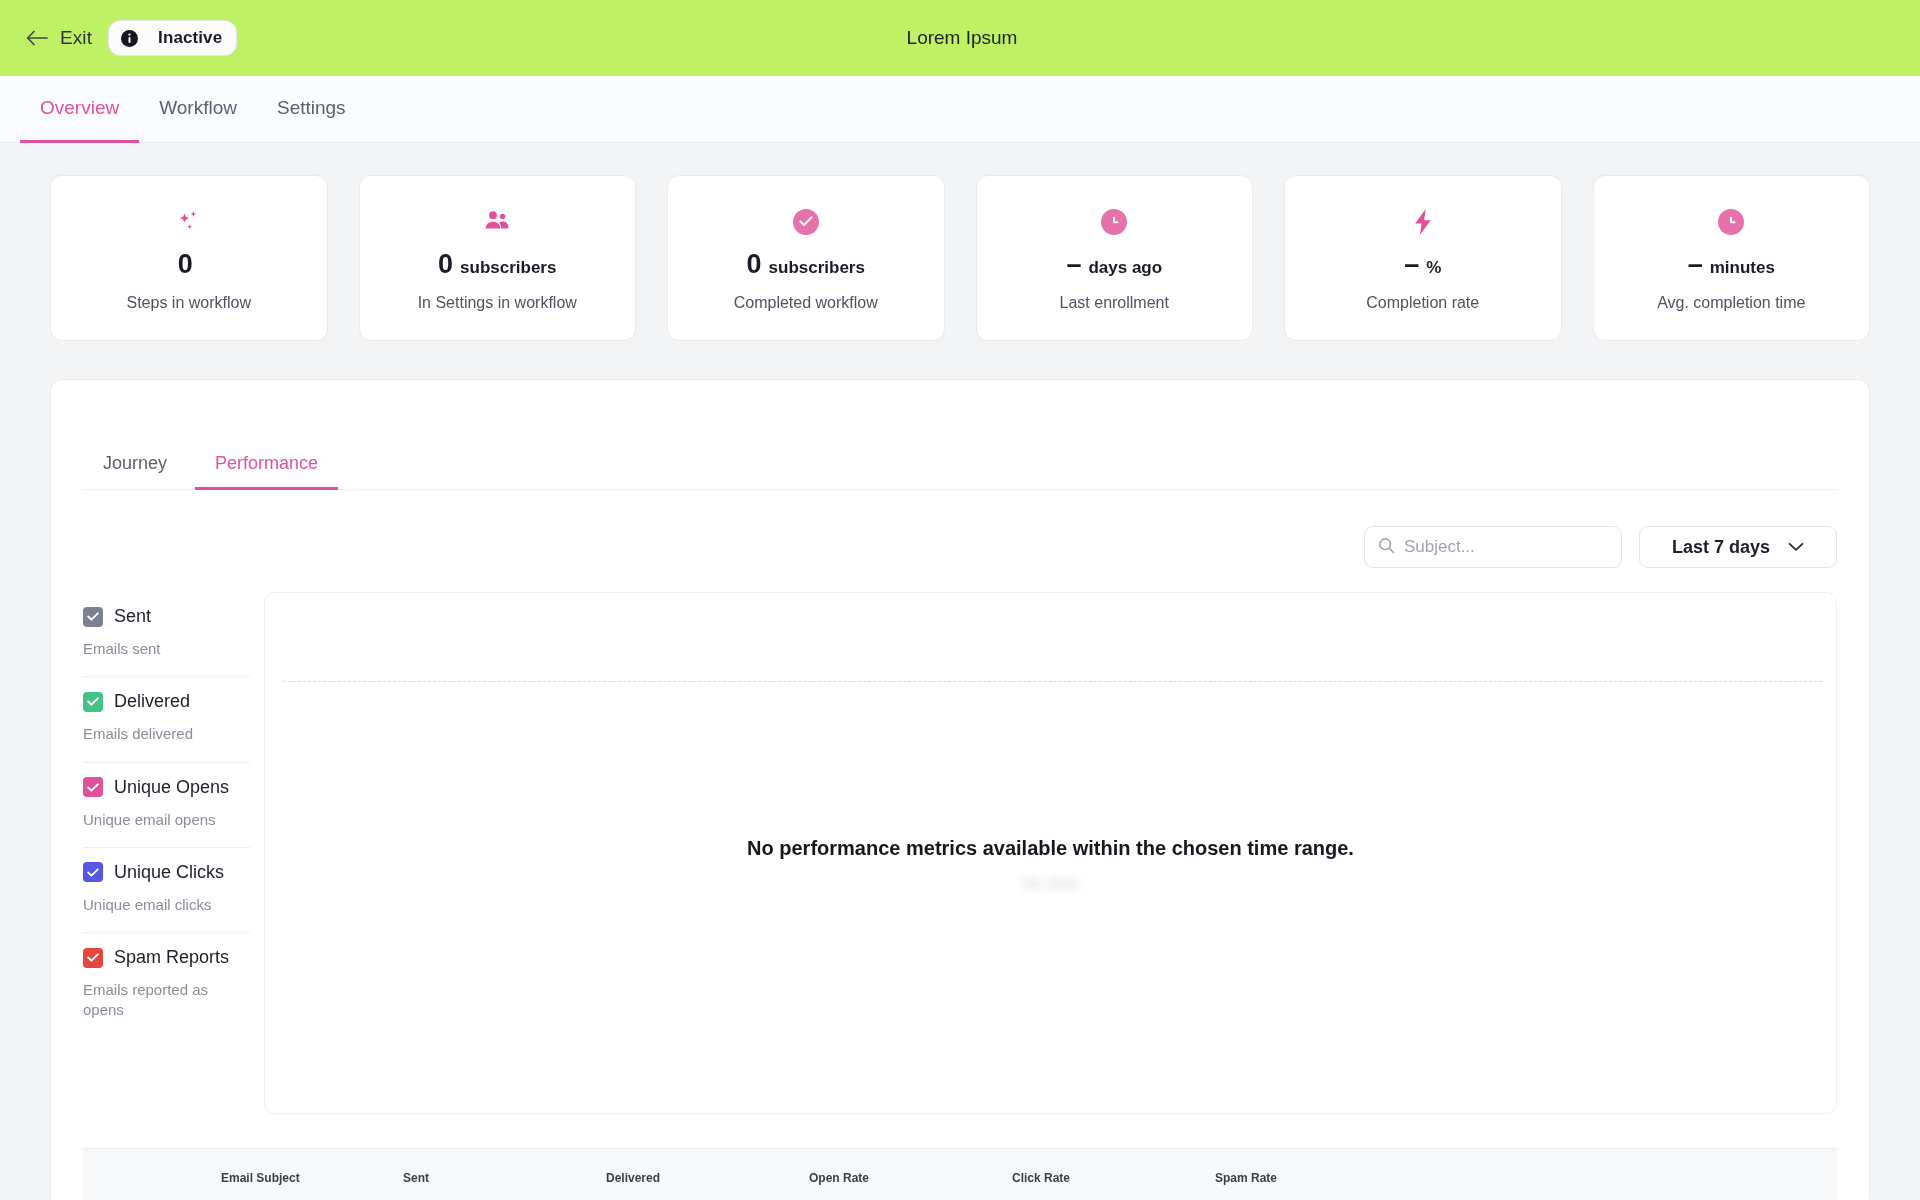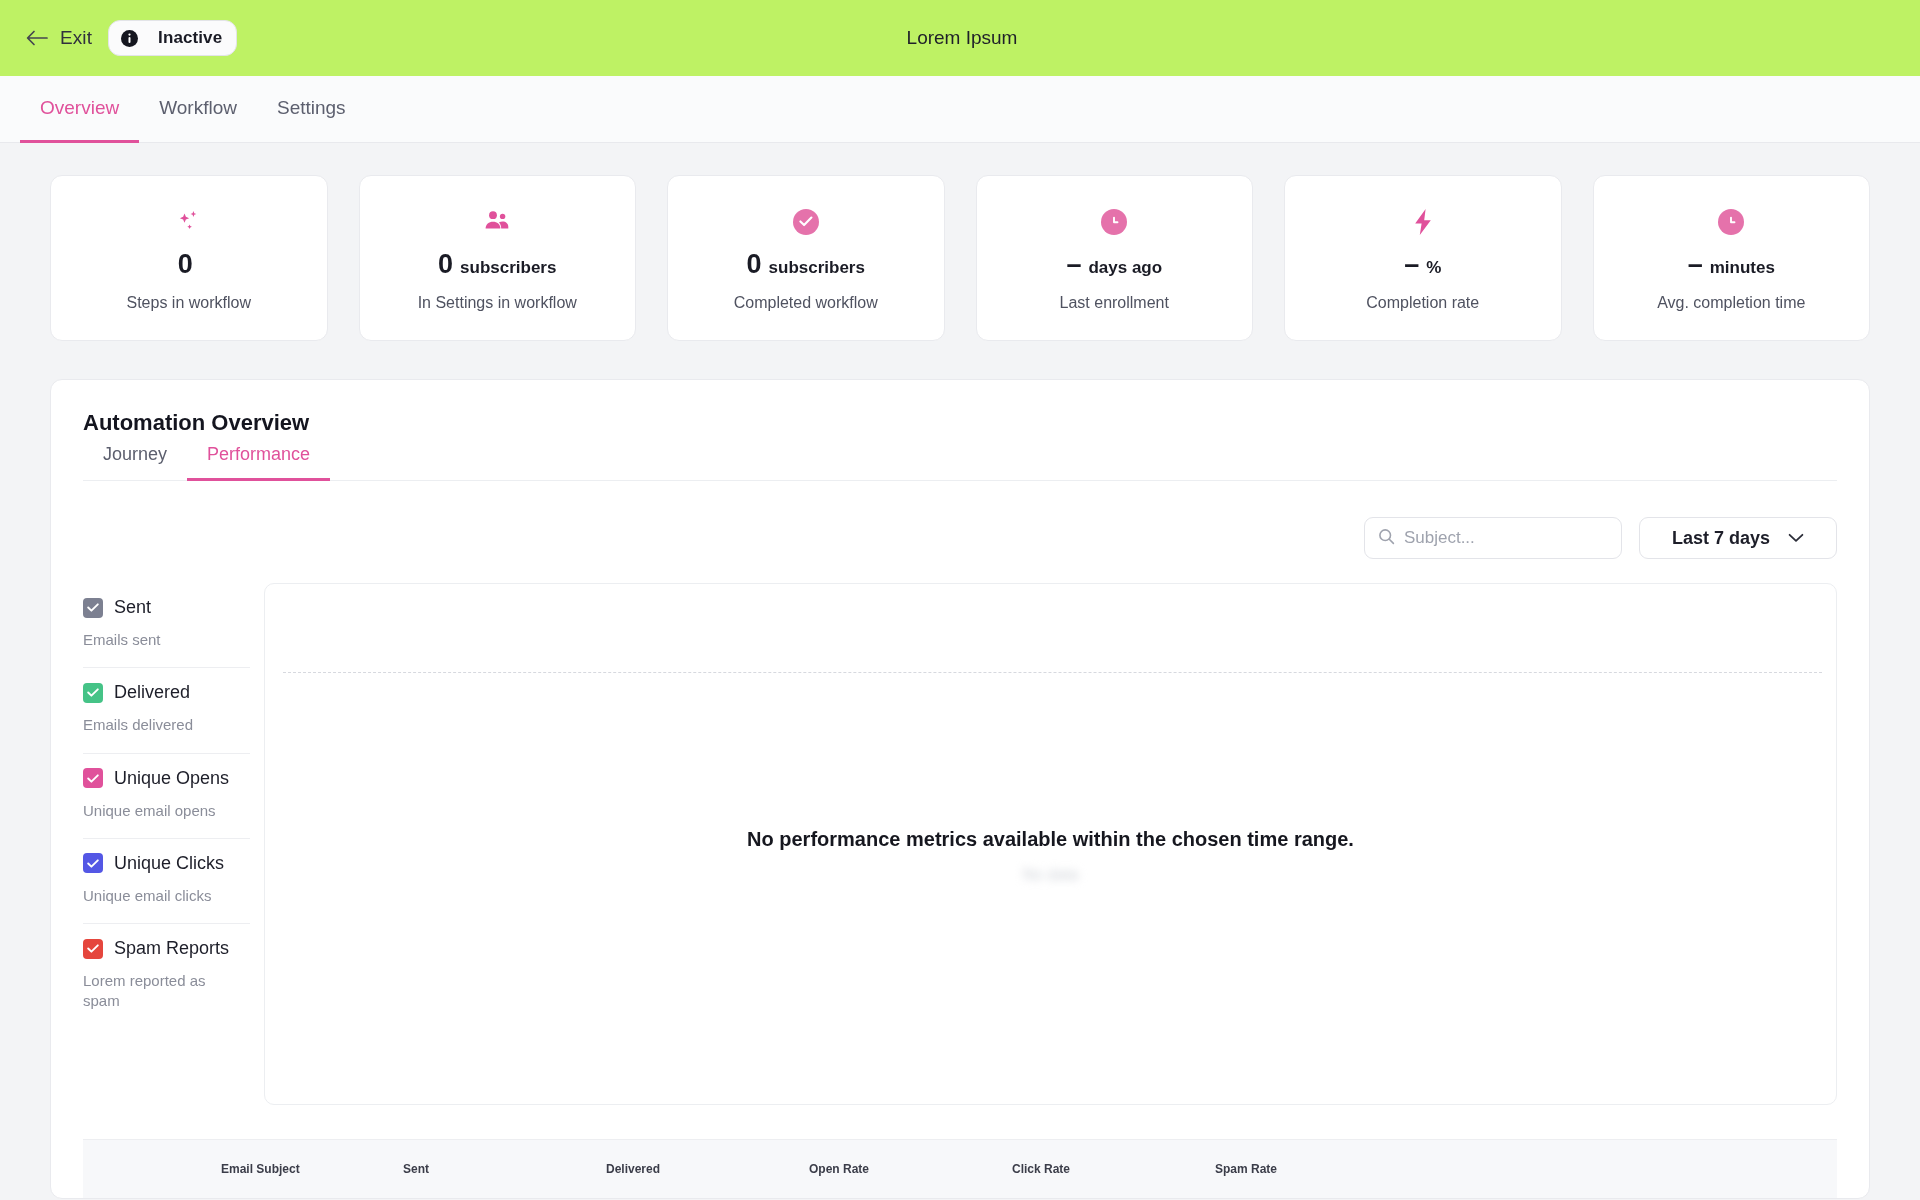--- a/index.html
+++ b/index.html
@@ -77,21 +77,21 @@
   }
 
   
   .panel {
     margin: 38px 50px 0 50px; background: #ffffff;
     border: 1px solid #e9eaee; border-radius: 12px;
     padding: 30px 32px 0 32px; min-height: 760px;
   }
   .panel-title { font-size: 22px; font-weight: bold; color: #14151f; }
   .subtabs {
-    display: flex; gap: 0; margin-top: 8px;
+    display: flex; gap: 8px; margin-top: 43px;
     border-bottom: 1px solid #eceef1;
   }
   .subtab {
     padding: 0 20px 13px 20px; font-size: 18px; color: #5c5f6e;
     cursor: pointer; border-bottom: 3px solid transparent; margin-bottom: -1px;
     background: none; border-left: none; border-right: none; border-top: none;
     font-family: inherit;
   }
   .subtab.active { color: #e0519b; border-bottom-color: #e0519b; }
 
@@ -278,21 +278,20 @@
       <div class="stat-value">
         <span>–</span>
         <span class="unit">minutes</span>
       </div>
       <div class="stat-label">Avg. completion time</div>
     </div>
 
   </div>
 
   <div class="panel">
-    <div class="panel-title">Automation Overview</div>
 
     <div class="subtabs">
       <button class="subtab">Journey</button>
       <button class="subtab active">Performance</button>
     </div>
 
     <div class="controls">
       <div class="search-box">
         <span>
           <svg width="17" height="17" viewBox="0 0 17 17">
@@ -366,21 +365,21 @@
 
         <div class="legend-item">
           <div class="legend-top">
             <span class="cb" style="background:#e5463d">
               <svg width="12" height="9" viewBox="0 0 12 9">
                   <path d="M1.2 4.5l3.2 3.2L10.8 1.3" fill="none" stroke="#fff" stroke-width="1.9" stroke-linecap="round" stroke-linejoin="round"></path>
                 </svg>
             </span>
             <span class="legend-name">Spam Reports</span>
           </div>
-          <div class="legend-desc">Lorem reported as spam</div>
+          <div class="legend-desc">Emails reported as opens</div>
         </div>
 
       </div>
 
       <div class="chart-card">
         <div class="dashed-line"></div>
         <div class="empty-msg">No performance metrics available within the chosen time range.</div>
         <div class="empty-sub">No data</div>
       </div>
 

